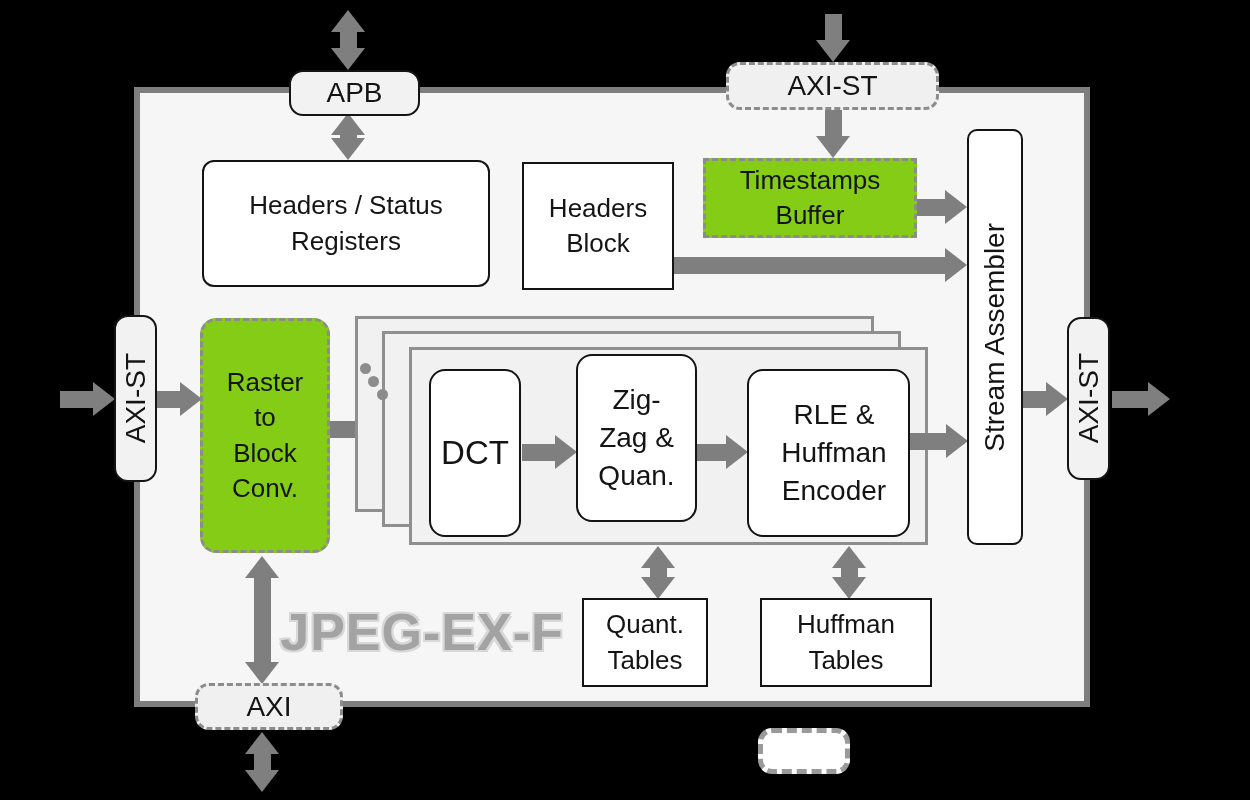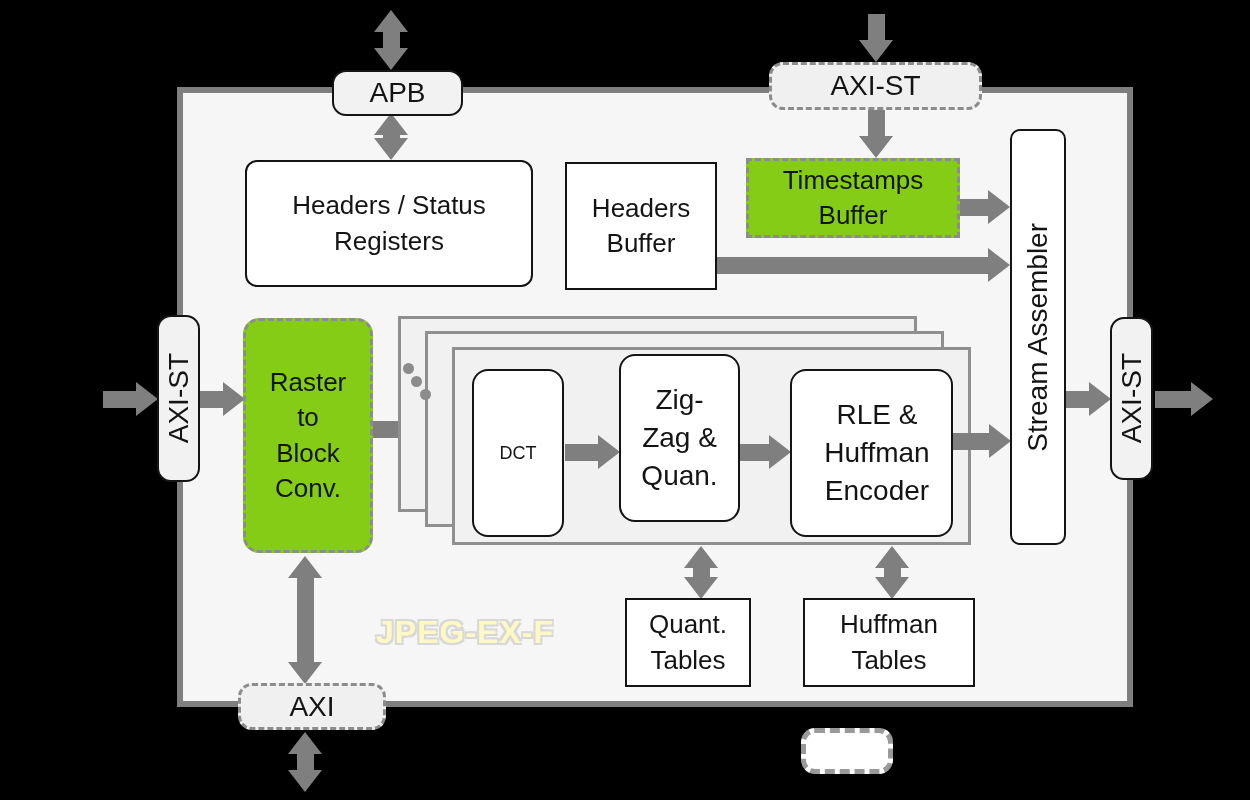--- a/index.html
+++ b/index.html
@@ -1,20 +1,20 @@
 <!DOCTYPE html>
 <html><head>
 <meta charset="utf-8">
 <style>
   html,body{margin:0;padding:0;}
   body{
     width:1250px;height:800px;position:relative;background:#000;
     font-family:"Liberation Sans",sans-serif;overflow:hidden;
   }
-  .abs{position:absolute;box-sizing:border-box;margin-left:43px;}
+  .abs{position:absolute;box-sizing:border-box;}
   
   .main-box{
     left:134px;top:87px;width:956px;height:620px;
     background:#f6f6f6;border:6px solid #7f7f7f;
   }
   
   .blk{
     display:flex;align-items:center;justify-content:center;text-align:center;
     background:#fff;border:2.5px solid #141414;color:#141414;
     font-size:26px;line-height:1.35;
@@ -43,21 +43,21 @@
   .av{width:34px;}
   .av .shaft{position:absolute;left:8.5px;width:17px;top:0;bottom:0;background:#7f7f7f;}
   .av.head-down .shaft{bottom:18px;}
   .av.head-up .shaft{top:18px;}
   .av .head-d{position:absolute;bottom:0;left:0;width:0;height:0;
     border-left:17px solid transparent;border-right:17px solid transparent;border-top:22px solid #7f7f7f;}
   .av .head-u{position:absolute;top:0;left:0;width:0;height:0;
     border-left:17px solid transparent;border-right:17px solid transparent;border-bottom:22px solid #7f7f7f;}
   
   .chip-title{
-    font-size:32px;font-weight:800;color:#fef9c3;letter-spacing:1px;
+    font-size:52px;font-weight:800;color:#a3a3a3;letter-spacing:1px;
     display:flex;align-items:center;justify-content:center;
     text-shadow:-2px -2px 0 #d8d8d8,2px -2px 0 #d8d8d8,-2px 2px 0 #d8d8d8,2px 2px 0 #d8d8d8;
     text-align:right;
   }
   
   .legend-box{
     background:#fff;border:5px dashed #9a9a9a;border-radius:14px;
   }
 </style>
 </head>
@@ -154,40 +154,40 @@
     <div class="head-d"></div>
 </div>
 
 <div class="abs blk rounded" style="left:202px;top:160px;width:288px;height:127px;border-radius:12px;">
   <span class="label">Headers / Status
 Registers</span>
 </div>
 
 <div class="abs blk" style="left:522px;top:162px;width:152px;height:128px;">
   <span class="label">Headers
-Buffer</span>
+Block</span>
 </div>
 
 <div class="abs blk dashedb" style="left:703px;top:158px;width:214px;height:80px;">
   <span class="label">Timestamps
 Buffer</span>
 </div>
 
 <div class="abs blk" style="left:967px;top:129px;width:56px;height:416px;border-radius:10px;font-size:28px;">
   <span class="label vtext">Stream Assembler</span>
 </div>
 
 <div class="abs blk dashedb" style="left:200px;top:318px;width:130px;height:235px;border-radius:16px;">
   <span class="label">Raster
 to
 Block
 Conv.</span>
 </div>
 
-<div class="abs blk rounded" style="left:429px;top:369px;width:92px;height:168px;font-size:18px;">
+<div class="abs blk rounded" style="left:429px;top:369px;width:92px;height:168px;font-size:33px;">
   <span class="label">DCT</span>
 </div>
 
 <div class="abs blk rounded" style="left:576px;top:354px;width:121px;height:168px;font-size:28px;">
   <span class="label">Zig-
 Zag &amp;
 Quan.</span>
 </div>
 
 <div class="abs blk rounded" style="left:747px;top:369px;width:163px;height:168px;font-size:28px;padding-left:11px;">

